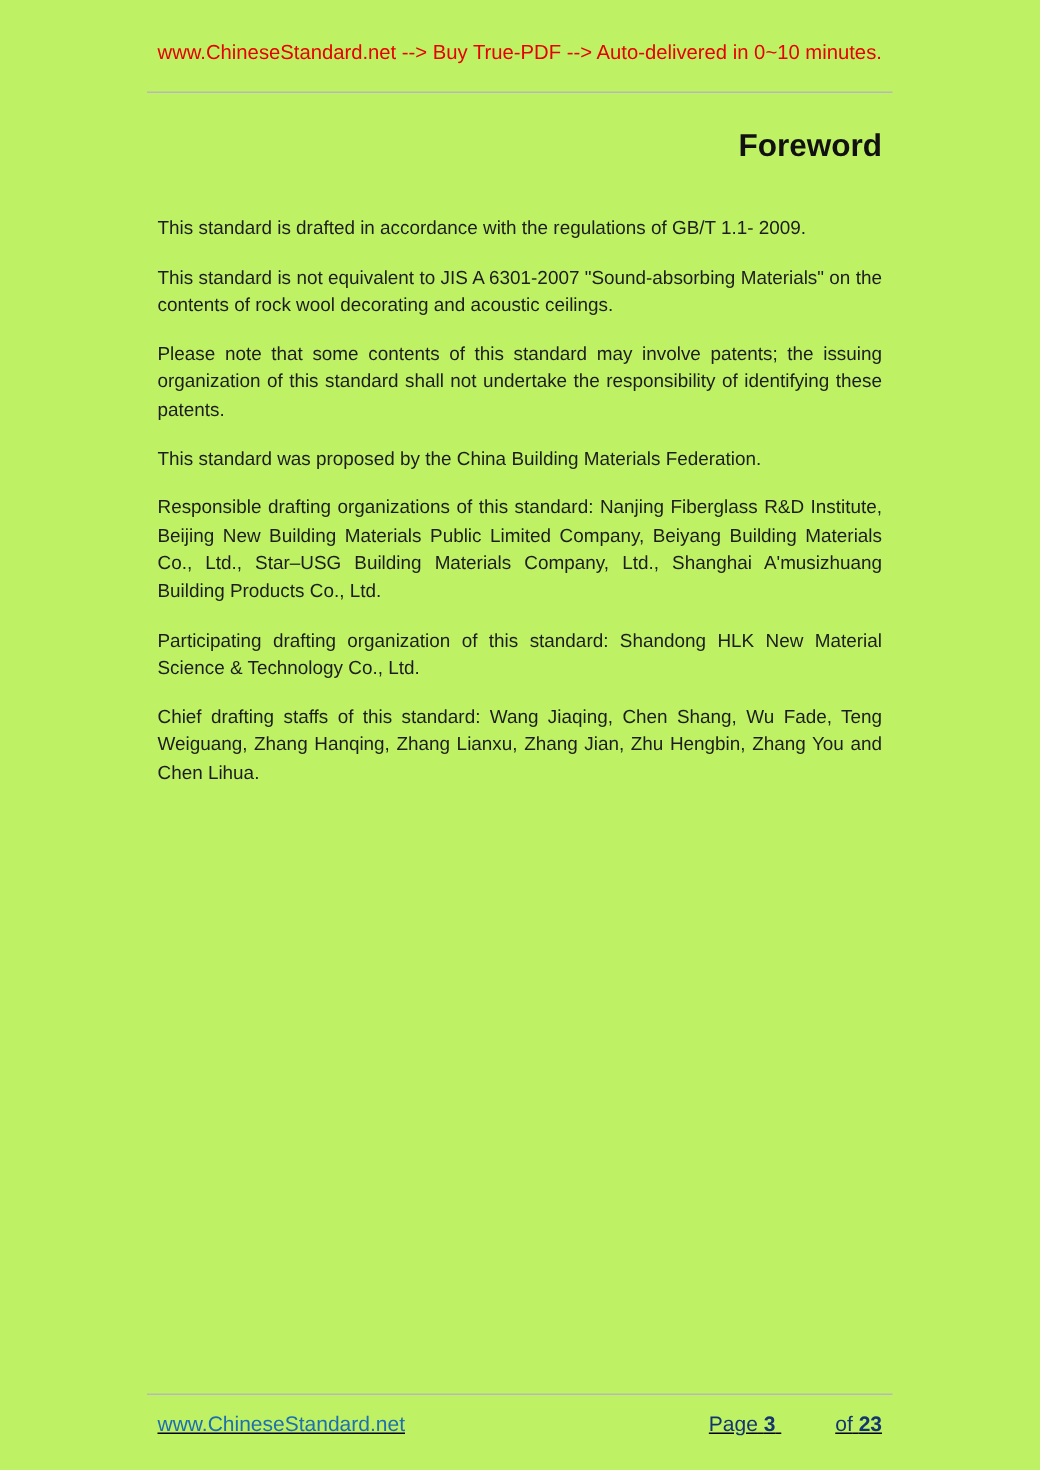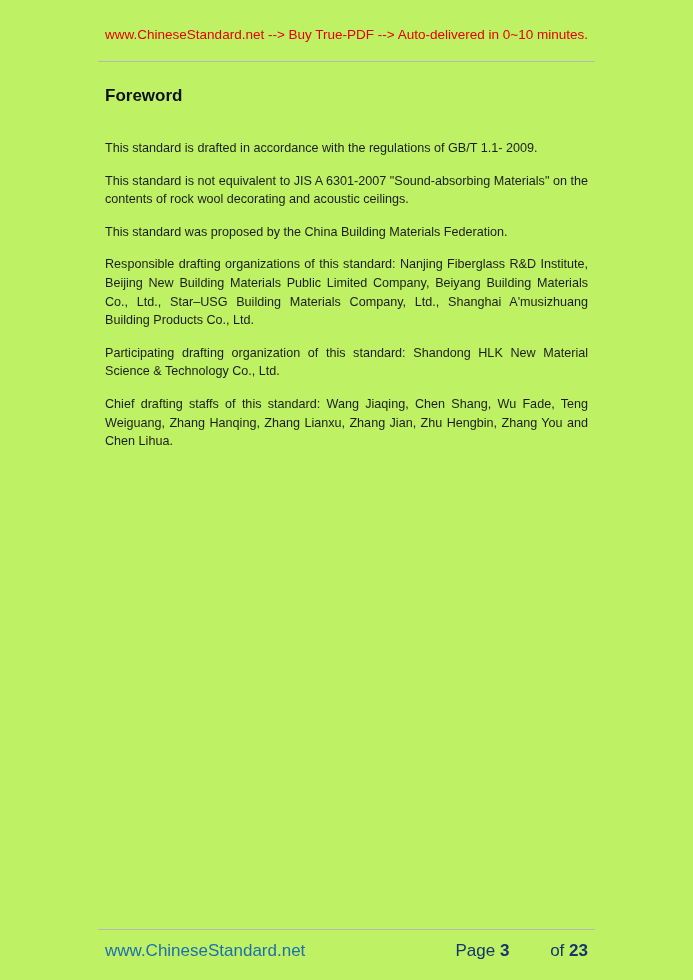--- a/index.html
+++ b/index.html
@@ -40,43 +40,44 @@
   .rule-header { top:61px; }
   .rule-footer { top:929px; }
   
   .content {
     position:absolute;
     top:86px;
     left:105px;
     width:483px;
   }
   .doc-title {
-    text-align:left;
-    font-size:17px;
+    text-align:right;
+    font-size:21px;
     font-weight:bold;
     color:#111111;
     margin:0 0 33px 0;
   }
   .para {
     font-size:12.6px;
     line-height:18.6px;
     color:#1d1d1d;
     text-align:justify;
     margin:14px 0 13px 0;
   }
   
   .footer-row {
     position:absolute;
     top:941px;
     left:105px;
     right:105px;
     display:flex;
     justify-content:space-between;
     align-items:flex-end;
-    font-size:17px;
+    font-size:14px;
+    text-decoration:underline;
   }
   .footer-link {
     color:#1d6fae;
     text-decoration:none;
     cursor:pointer;
   }
   .page-info { color:#14366e; }
   .page-info .num { font-weight:bold; }
   .page-info .sep { font-weight:normal;margin-left:36px; }
 </style>
@@ -88,20 +89,21 @@
   <div class="header-promo">www.ChineseStandard.net --&gt; Buy True-PDF --&gt; Auto-delivered in 0~10 minutes.</div>
 
 
   <div class="rule rule-header"></div>
 
   <div class="content">
     <h1 class="doc-title">Foreword</h1>
 
     <p class="para">This standard is drafted in accordance with the regulations of GB/T 1.1- 2009.</p>
     <p class="para">This standard is not equivalent to JIS A 6301-2007 "Sound-absorbing Materials" on the contents of rock wool decorating and acoustic ceilings.</p>
+    <p class="para">Please note that some contents of this standard may involve patents; the issuing organization of this standard shall not undertake the responsibility of identifying these patents.</p>
     <p class="para">This standard was proposed by the China Building Materials Federation.</p>
     <p class="para">Responsible drafting organizations of this standard: Nanjing Fiberglass R&amp;D Institute, Beijing New Building Materials Public Limited Company, Beiyang Building Materials Co., Ltd., Star–USG Building Materials Company, Ltd., Shanghai A'musizhuang Building Products Co., Ltd.</p>
     <p class="para">Participating drafting organization of this standard: Shandong HLK New Material Science &amp; Technology Co., Ltd.</p>
     <p class="para">Chief drafting staffs of this standard: Wang Jiaqing, Chen Shang, Wu Fade, Teng Weiguang, Zhang Hanqing, Zhang Lianxu, Zhang Jian, Zhu Hengbin, Zhang You and Chen Lihua.</p>
   </div>
 
   <div class="rule rule-footer"></div>
 
   <div class="footer-row">
     <a class="footer-link">www.ChineseStandard.net</a>

